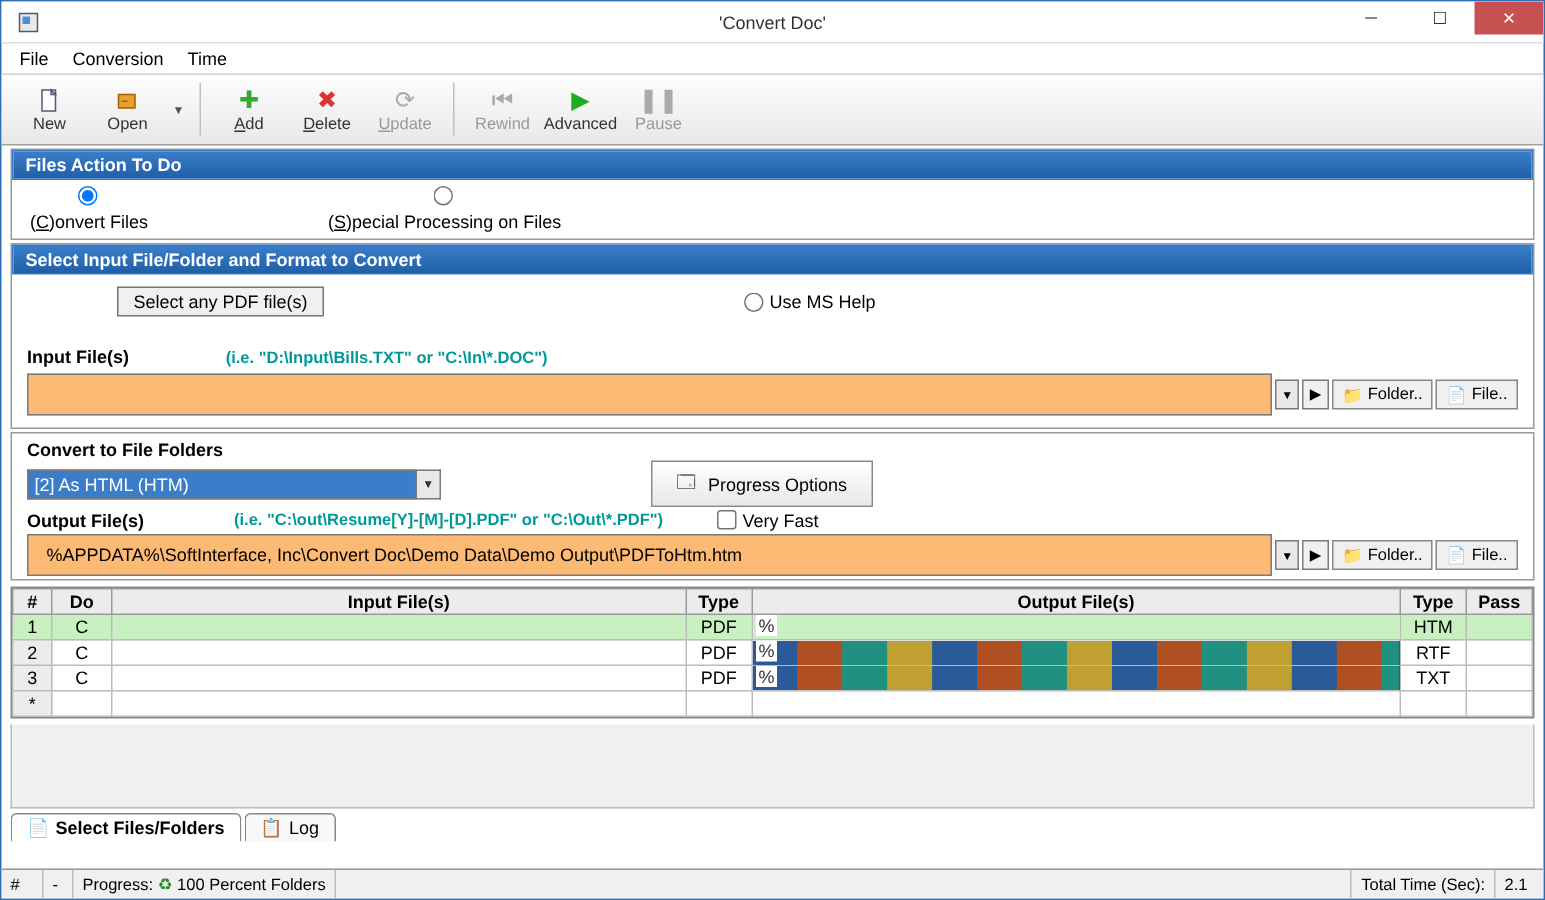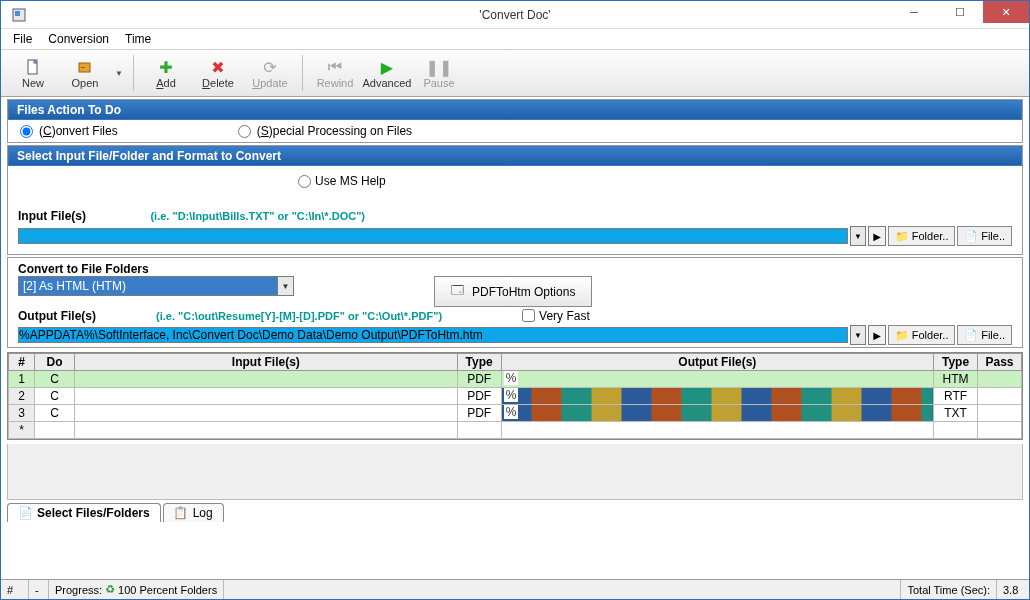--- a/index.html
+++ b/index.html
@@ -28,32 +28,32 @@
 
 
 .section-hdr { background: linear-gradient(#3a7ec9, #1f5fa8); color: #fff; font-size: 12px; font-weight: bold; padding: 2px 8px; border: 1px solid #3a78c0; }
 
 
 .panel { border: 1px solid #999; margin: 2px 6px; padding: 0; }
 .panel-body { padding: 8px 10px; }
 
 
 .radio-row { display: flex; align-items: center; gap: 120px; padding: 4px 12px; font-size: 12px; }
-.radio-row label { display: flex; align-items: center; gap: 4px; }
+.radio-row label { display: flex; align-items: center; gap: 4px; flex-direction: column; }
 .radio-row input { margin-right: 2px; }
 
 
 .pdf-btn { border: 1px solid #777; padding: 2px 10px; font-size: 12px; background: #f0f0f0; display: inline-block; margin-left: 60px; }
 .ms-word { display: inline-flex; align-items: center; gap: 4px; font-size: 12px; margin-left: 280px; }
 
 .field-label { font-size: 12px; font-weight: bold; display: inline-block; }
 .hint { font-size: 11px; color: #009999; font-weight: bold; margin-left: 60px; }
 
 .input-row { display: flex; align-items: center; gap: 2px; margin-top: 2px; }
-.combo { flex: 1; height: 16px; border: 1px solid #7a7a7a; font-size: 12px; padding: 0 0; background: #0ea5e9; }
+.combo { flex: 1; height: 28px; border: 1px solid #7a7a7a; font-size: 12px; padding: 0 12px; background: #fdba74; }
 .combo-arrow { width: 16px; height: 20px; border: 1px solid #7a7a7a; background: #e8e8e8; display: flex; align-items: center; justify-content: center; font-size: 8px; }
 .play-btn { width: 18px; height: 20px; border: 1px solid #7a7a7a; background: #f0f0f0; display: flex; align-items: center; justify-content: center; font-size: 10px; }
 .folder-btn, .file-btn { height: 20px; border: 1px solid #888; background: #f0f0f0; font-size: 11px; padding: 0 6px; display: flex; align-items: center; gap: 3px; }
 .folder-ico { color: #e8a030; }
 .file-ico { color: #6080c0; }
 .fmt-label { font-size: 12px; font-weight: bold; }
 .fmt-combo { width: 260px; height: 20px; border: 1px solid #7a7a7a; background: #3a7ec9; color: #fff; font-size: 12px; padding: 0 4px; display: flex; align-items: center; }
 .fmt-combo-arrow { width: 16px; height: 20px; border: 1px solid #7a7a7a; border-left: none; background: #e8e8e8; display: flex; align-items: center; justify-content: center; font-size: 8px; color: #333; }
 .adv-btn { border: 1px solid #888; background: linear-gradient(#fff,#e8e8e8); font-size: 12px; padding: 4px 16px; display: flex; align-items: center; gap: 8px; margin-left: 140px; }
 
@@ -165,20 +165,21 @@
         <input type="radio" style=""> 
         <span>(<u>S</u>)pecial Processing on Files</span>
       </label>
   </div>
 </div>
 
 <div class="panel">
   <div class="section-hdr">Select Input File/Folder and Format to Convert</div>
   <div class="panel-body">
     <div style="display:flex;align-items:center;">
+      <span class="pdf-btn">Select any PDF file(s)</span>
       <label class="ms-word">
           <input type="radio" style=""> 
           <span>Use MS Help</span>
         </label>
     </div>
     <div style="margin-top:18px;">
       <span class="field-label">Input File(s)</span>
       <span class="hint">(i.e. "D:\Input\Bills.TXT"  or "C:\In\*.DOC")</span>
     </div>
     <div class="input-row">
@@ -193,34 +194,34 @@
           <span class="file-ico">📄</span>
           <span>File..</span>
         </div>
     </div>
   </div>
 </div>
 
 <div class="panel">
   <div style="padding:4px 10px 2px;">
     <div class="fmt-label">Convert to File Folders</div>
-    <div style="display:flex;">
+    <div style="display:flex;align-items:center;">
       <div class="fmt-combo">
           <span>[2] As HTML (HTM)</span>
         </div>
       <div class="fmt-combo-arrow">▼</div>
       <button class="adv-btn">
         <span>🗔</span>
-        <span>PDFToHtm Options</span>
+        <span>Progress Options</span>
       </button>
     </div>
     <div style="display:flex;align-items:center;margin-top:2px;">
       <span class="field-label">Output File(s)</span>
       <span class="hint">(i.e. "C:\out\Resume[Y]-[M]-[D].PDF" or "C:\Out\*.PDF")</span>
-      <label style="font-size:12px;margin-left:80px;display:flex;align-items:flex-start;gap:4px;">
+      <label style="font-size:12px;margin-left:36px;display:flex;align-items:flex-start;gap:4px;">
           <input type="checkbox" style=""> 
           <span>Very Fast</span>
         </label>
     </div>
     <div class="input-row">
       <input class="combo" value="%APPDATA%\SoftInterface, Inc\Convert Doc\Demo Data\Demo Output\PDFToHtm.htm" style="">
       <div class="combo-arrow">▼</div>
       <div class="play-btn">▶</div>
       <div class="folder-btn">
           <span class="folder-ico">📁</span>
@@ -303,14 +304,14 @@
 <div class="statusbar">
   <div class="cell" style="width:28px;">#</div>
   <div class="cell" style="width:20px;">-</div>
   <div class="cell">
     <span>Progress:</span>&nbsp;
     <span style="color:#2a8a2a;">♻</span>&nbsp;
     <span>100 Percent Folders</span>
   </div>
   <div class="cell stretch"></div>
   <div class="cell">Total Time (Sec):</div>
-  <div class="cell" style="width:32px;">3.8</div>
+  <div class="cell" style="width:32px;">2.1</div>
 </div>
 
 </body></html>

